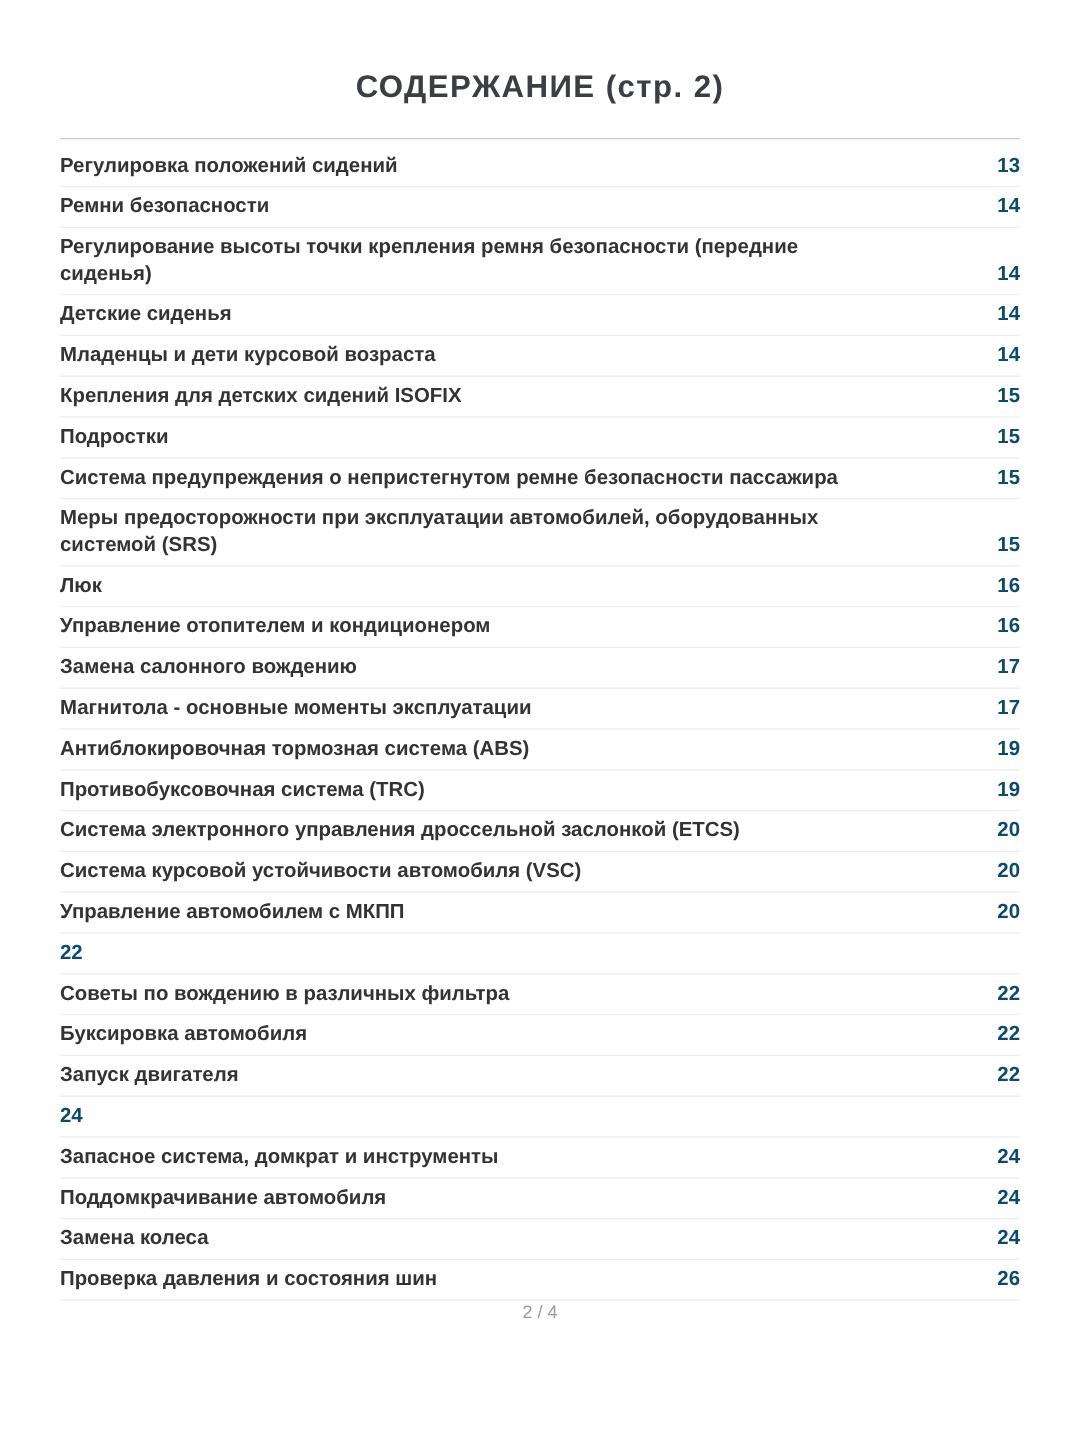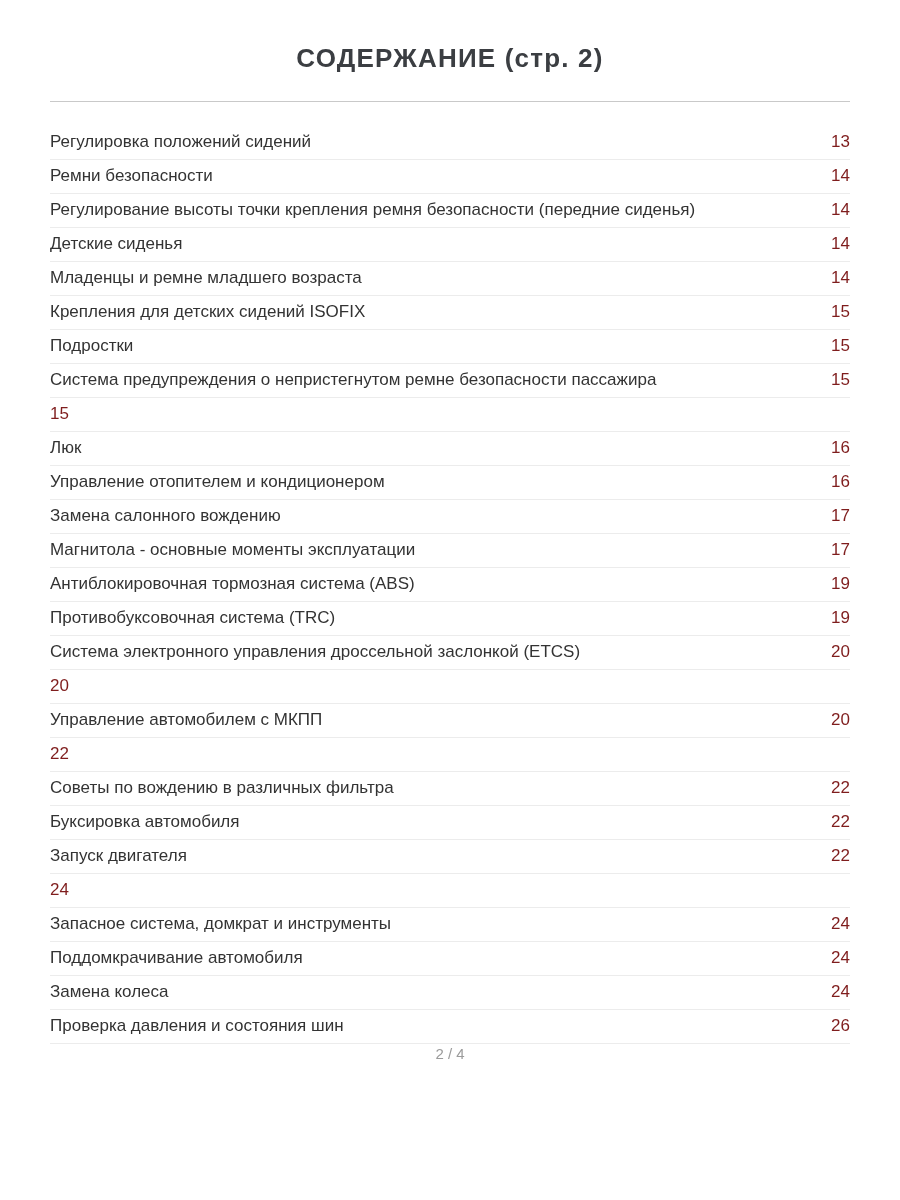--- a/index.html
+++ b/index.html
@@ -12,54 +12,55 @@
     width: 900px;
     height: 1200px;
     margin: 0 auto;
     background: #ffffff;
     overflow: hidden;
   }
   .content {
     padding: 0 50px;
   }
   .page-title {
-    padding-top: 42px;
+    padding-top: 56px;
     text-align: center;
     font-size: 26px;
     line-height: 32px;
     font-weight: 700;
     letter-spacing: 1.2px;
     color: #3b3e42;
   }
   .header-divider {
     border: none;
     border-top: 1px solid #c9c9c9;
     margin-top: 27px;
   }
   .toc-list {
-    margin-top: 24px;
+    margin-top: 6px;
+    font-weight: bold;
   }
   .toc-row {
     display: flex;
     justify-content: space-between;
     align-items: flex-end;
     padding: 5px 0 6px 0;
     border-bottom: 1px solid #ececec;
   }
   .toc-title {
     font-size: 17px;
     line-height: 22px;
     color: #333333;
     max-width: 710px;
     padding-right: 20px;
   }
   .toc-page {
     font-size: 17px;
     line-height: 22px;
-    color: #7f1d1d;
+    color: #0c4a6e;
     white-space: nowrap;
   }
   .page-footer {
     text-align: center;
     font-size: 15px;
     line-height: 20px;
     color: #9b9b9b;
   }
 </style>
 </head>
@@ -87,40 +88,41 @@
     <span class="toc-title">Регулирование высоты точки крепления ремня безопасности (передние сиденья)</span>
     <span class="toc-page">14</span>
   </div>
 
   <div class="toc-row">
     <span class="toc-title">Детские сиденья</span>
     <span class="toc-page">14</span>
   </div>
 
   <div class="toc-row">
-    <span class="toc-title">Младенцы и ремне младшего возраста</span>
+    <span class="toc-title">Младенцы и дети курсовой возраста</span>
     <span class="toc-page">14</span>
   </div>
 
   <div class="toc-row">
     <span class="toc-title">Крепления для детских сидений ISOFIX</span>
     <span class="toc-page">15</span>
   </div>
 
   <div class="toc-row">
     <span class="toc-title">Подростки</span>
     <span class="toc-page">15</span>
   </div>
 
   <div class="toc-row">
     <span class="toc-title">Система предупреждения о непристегнутом ремне безопасности пассажира</span>
     <span class="toc-page">15</span>
   </div>
 
   <div class="toc-row">
+    <span class="toc-title">Меры предосторожности при эксплуатации автомобилей, оборудованных системой (SRS)</span>
     <span class="toc-page">15</span>
   </div>
 
   <div class="toc-row">
     <span class="toc-title">Люк</span>
     <span class="toc-page">16</span>
   </div>
 
   <div class="toc-row">
     <span class="toc-title">Управление отопителем и кондиционером</span>
@@ -146,20 +148,21 @@
     <span class="toc-title">Противобуксовочная система (TRC)</span>
     <span class="toc-page">19</span>
   </div>
 
   <div class="toc-row">
     <span class="toc-title">Система электронного управления дроссельной заслонкой (ETCS)</span>
     <span class="toc-page">20</span>
   </div>
 
   <div class="toc-row">
+    <span class="toc-title">Система курсовой устойчивости автомобиля (VSC)</span>
     <span class="toc-page">20</span>
   </div>
 
   <div class="toc-row">
     <span class="toc-title">Управление автомобилем с МКПП</span>
     <span class="toc-page">20</span>
   </div>
 
   <div class="toc-row">
     <span class="toc-page">22</span>

